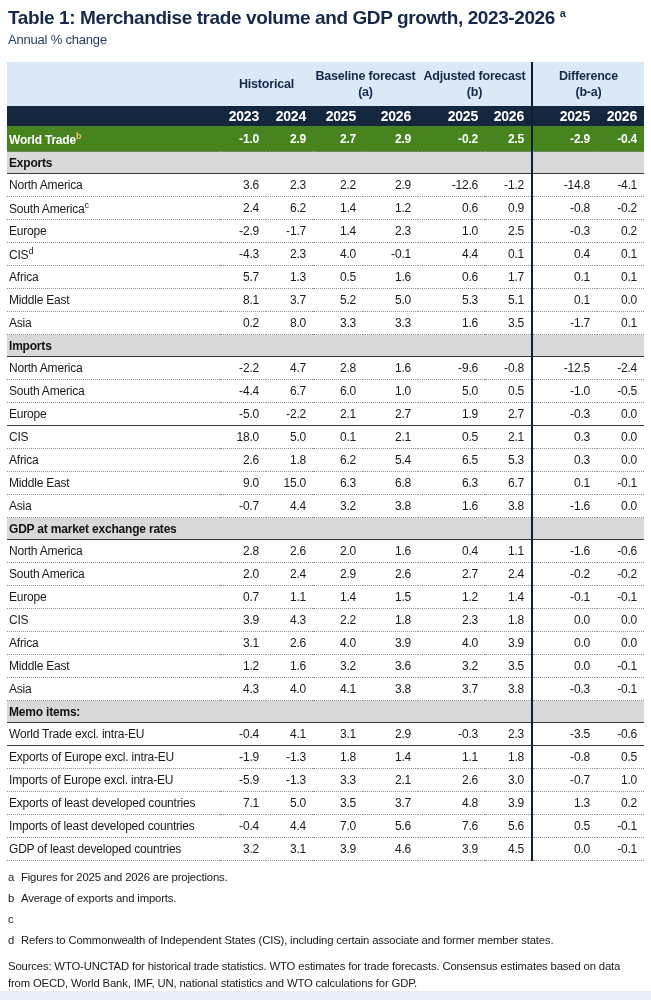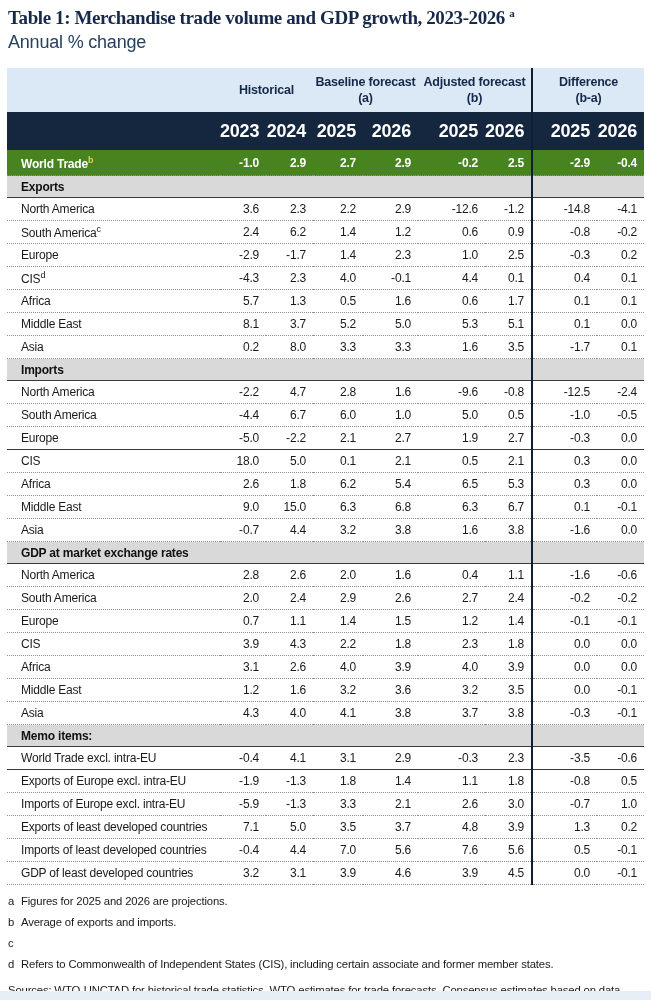--- a/index.html
+++ b/index.html
@@ -15,46 +15,46 @@
     --strip:#e8eef5;
   }
   html,body{margin:0;padding:0;}
   body{
     width:651px;height:1000px;position:relative;background:#ffffff;
     font-family:"Liberation Sans", sans-serif;color:#1a1a1a;overflow:hidden;
   }
   .page{padding:0 7px;}
   .title{
     margin:7px 0 3px 1px;font-size:19px;font-weight:bold;color:var(--title-navy);
-    letter-spacing:-0.4px;line-height:1.15;font-family:Liberation Serif, serif;
+    letter-spacing:-0.4px;line-height:1.15;
   }
   .title sup{font-size:11px;font-weight:bold;}
   .subtitle{
-    margin:0 0 15px 1px;font-size:18px;color:#27405f;letter-spacing:-0.2px;
+    margin:0 0 15px 1px;font-size:13px;color:#27405f;letter-spacing:-0.2px;
   }
   table{
     border-collapse:collapse;table-layout:fixed;width:637px;
     font-size:12px;letter-spacing:-0.2px;
   }
   col.c-label{width:213px;}
   col.c1{width:46px;}  col.c2{width:47px;}
   col.c3{width:50px;}  col.c4{width:55px;}
   col.c5{width:67px;}  col.c6{width:47px;}
   col.c7{width:65px;}  col.c8{width:47px;}
   td{padding:0;vertical-align:middle;}
   .num{text-align:right;padding-right:7px;white-space:nowrap;}
-  .lbl{text-align:left;padding-left:14px;white-space:nowrap;}
+  .lbl{text-align:left;padding-left:2px;white-space:nowrap;}
   
   .group-row td{
     background:var(--band-blue);height:44px;text-align:center;
     color:var(--title-navy);font-weight:bold;font-size:12.5px;line-height:1.3;
   }
   
   .year-row td{
-    background:var(--navy);color:#ffffff;font-weight:bold;height:38px;font-size:18px;
+    background:var(--navy);color:#ffffff;font-weight:bold;height:20px;font-size:14px;
   }
   
   .wt-row td{
     background:var(--green);color:#ffffff;font-weight:bold;height:25px;
   }
   .wt-row sup,.rsup{font-size:9px;}
   .wt-row sup{color:var(--sup-gold);}
   
   .sec-row td{
     background:var(--sec-gray);height:21px;font-weight:bold;color:#111111;

